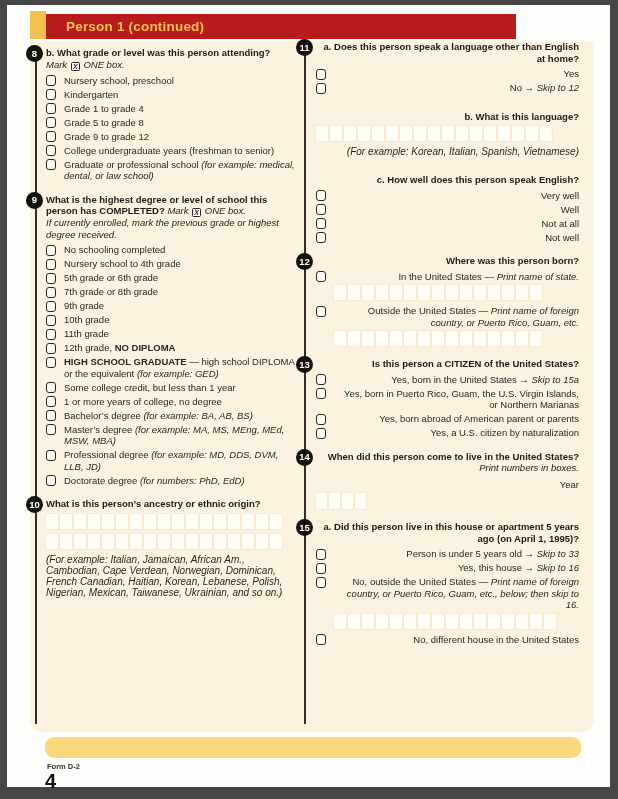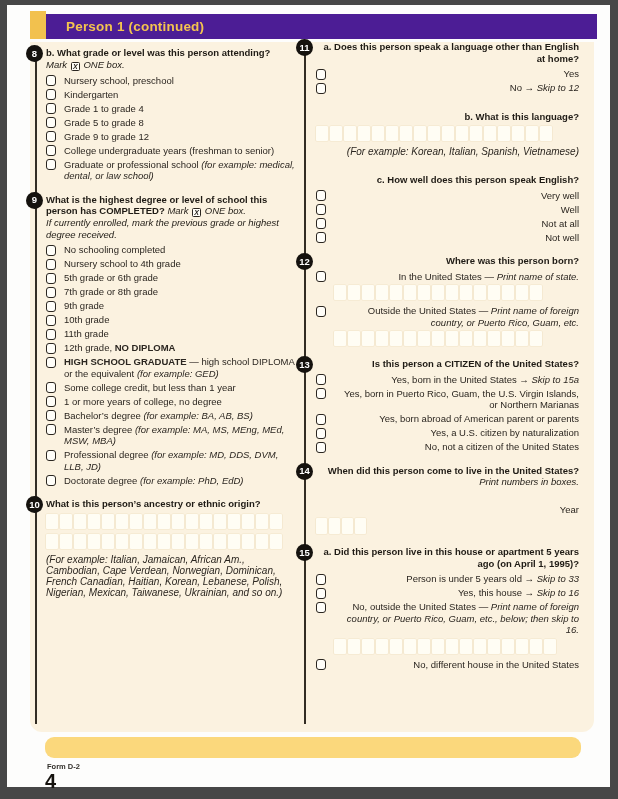--- a/index.html
+++ b/index.html
@@ -12,22 +12,22 @@
   }
   .page {
     position:absolute; left:7px; top:5px; width:603px; height:782px;
     background:#fdfdfc;
   }
   .hdr-tab {
     position:absolute; left:23px; top:6px; width:16px; height:28px;
     background:#f2c14e;
   }
   .hdr-bar {
-    position:absolute; left:39px; top:9px; width:551px; height:25px;
-    background:#4c1d95;
+    position:absolute; left:39px; top:9px; width:470px; height:25px;
+    background:#b91c1c;
     display:flex; align-items:center;
   }
   .hdr-title {
     color:#f4c44f; font-weight:bold; font-size:13.5px; padding-left:20px;
     letter-spacing:0.2px;
   }
   .panel {
     position:absolute; left:23px; top:37px; width:564px; height:690px;
     background:#fbf2e0;
     border-radius:0 0 12px 12px;
@@ -68,21 +68,21 @@
   .ol { flex:1; padding-left:8px; }
   .boxrow { display:flex; gap:2px; margin:3px 0 5px; }
   .boxrow.indent { margin-left:18px; }
   .wbox {
     width:12px; height:15px; background:#fffdf4;
     border-radius:1px; box-shadow:0 0 0 0.6px #f1e3c7;
   }
   .boxrow.year .wbox { width:11px; height:16px; }
   .ex { font-size:10px; line-height:11px; margin-top:4px; }
   .sub { margin-top:17px; }
-  .yearlabel { margin-top:16px; margin-bottom:2px; }
+  .yearlabel { margin-top:5px; margin-bottom:2px; }
 
   .band {
     position:absolute; left:38px; top:732px; width:536px; height:21px;
     background:#fbd87c; border-radius:9px;
   }
   .formcode {
     position:absolute; left:40px; top:757px;
     font-size:7.5px; font-weight:bold; color:#33302b;
   }
   .pagenum {
@@ -219,21 +219,21 @@
             <span class="ol"><span class="sg-n">Master’s degree </span><span class="sg-i">(for example: MA, MS, MEng, MEd, MSW, MBA)</span></span>
           </div>
 
           <div class="opt">
             <span class="cb"></span>
             <span class="ol"><span class="sg-n">Professional degree </span><span class="sg-i">(for example: MD, DDS, DVM, LLB, JD)</span></span>
           </div>
 
           <div class="opt">
             <span class="cb"></span>
-            <span class="ol"><span class="sg-n">Doctorate degree </span><span class="sg-i">(for example: PhD, EdD)</span></span>
+            <span class="ol"><span class="sg-n">Doctorate degree </span><span class="sg-i">(for numbers: PhD, EdD)</span></span>
           </div>
         </div>
     </div>
 
     <div class="q">
       <div class="qnum">10</div>
       <div class="qtitle"><span class="sg-b">What is this person’s ancestry or ethnic origin?</span></div>
       <div class="boxrow">
           <span class="wbox"></span>
           <span class="wbox"></span>
@@ -405,24 +405,20 @@
           <div class="opt">
             <span class="cb"></span>
             <span class="ol"><span class="sg-n">Yes, born abroad of American parent or parents</span></span>
           </div>
 
           <div class="opt">
             <span class="cb"></span>
             <span class="ol"><span class="sg-n">Yes, a U.S. citizen by naturalization</span></span>
           </div>
 
-          <div class="opt">
-            <span class="cb"></span>
-            <span class="ol"><span class="sg-n">No, not a citizen of the United States</span></span>
-          </div>
         </div>
     </div>
 
     <div class="q">
       <div class="qnum">14</div>
       <div class="qtitle"><span class="sg-b">When did this person come to live in the United States? </span><span class="sg-i">Print numbers in boxes.</span></div>
       <div class="yearlabel">Year</div>
       <div class="boxrow year">
           <span class="wbox"></span>
           <span class="wbox"></span>

